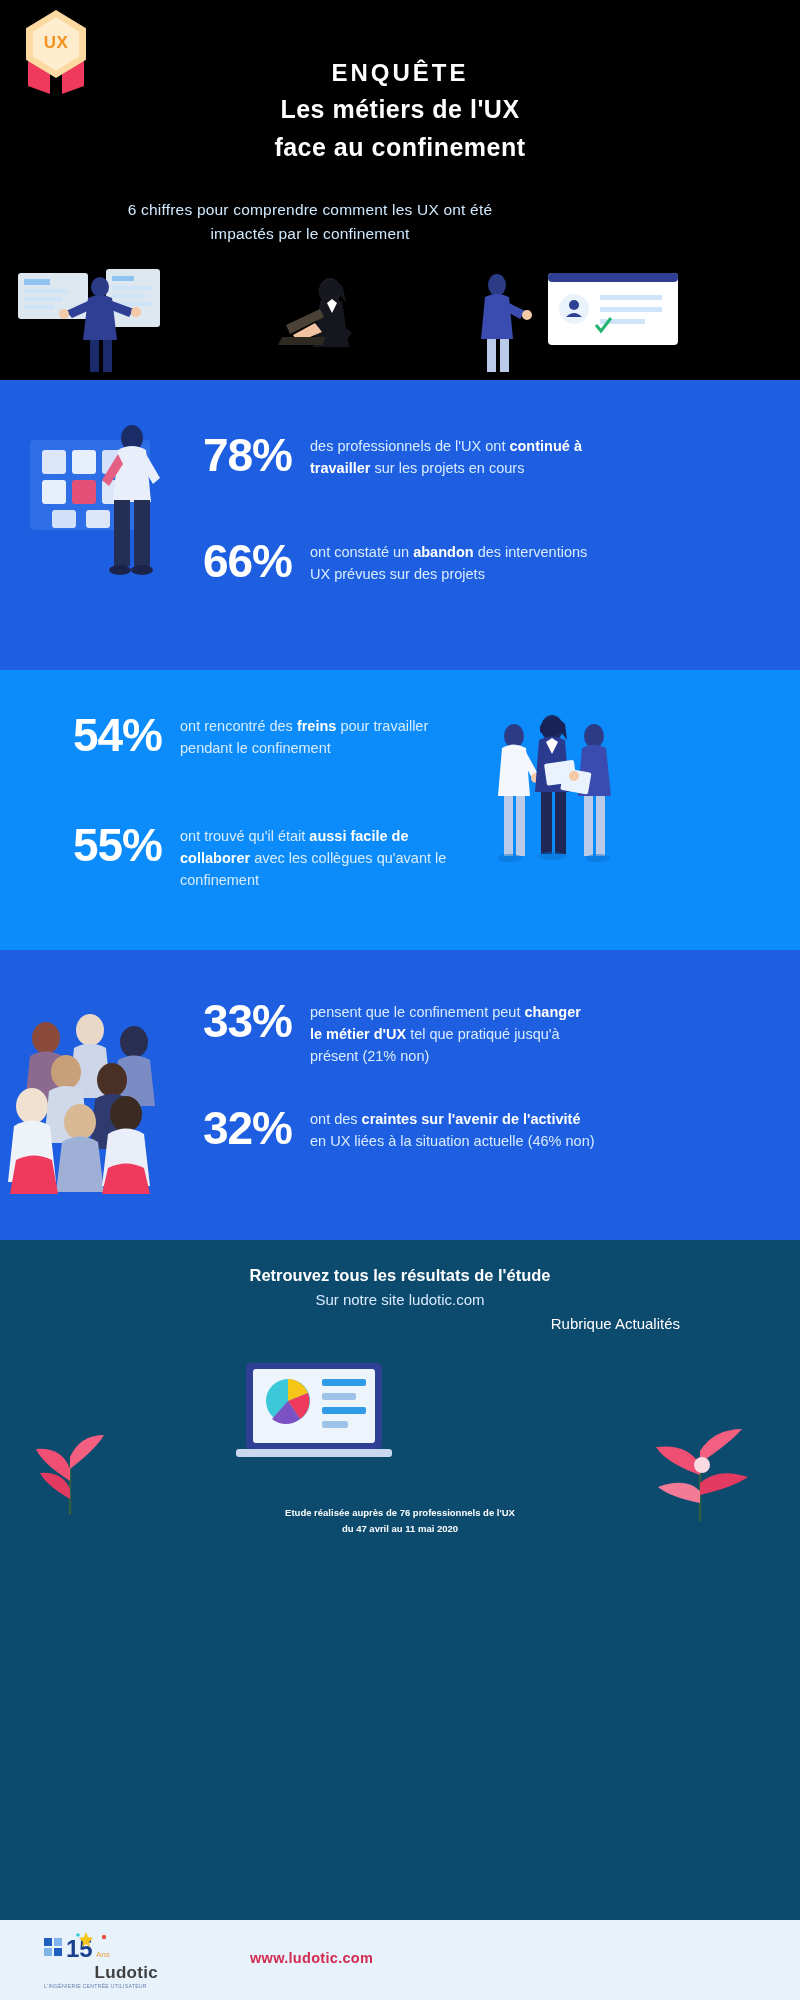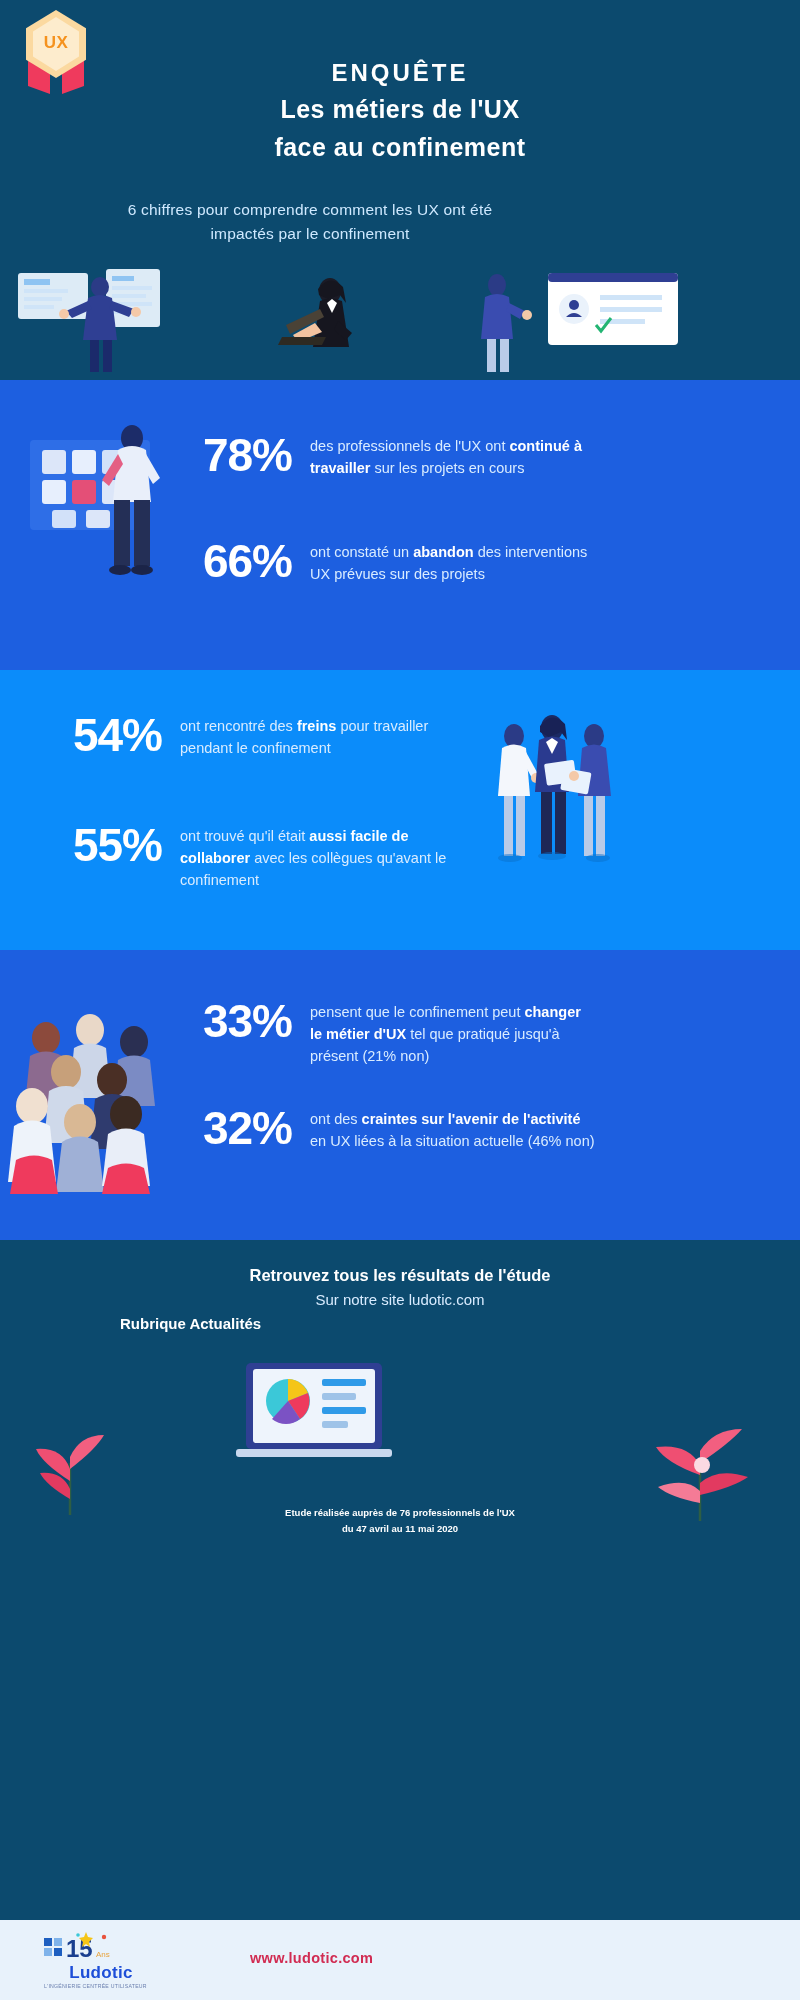--- a/index.html
+++ b/index.html
@@ -11,21 +11,21 @@
   }
   .page { position:relative; width:800px; height:2000px; }
 
   
   .band { position:absolute; left:0; width:800px; overflow:hidden; }
   .band-light { background:#0b8cfa; }
   .band-dark  { background:#1d5fe0; }
   .band-mid   { background:#1a63e8; }
 
   
-  #hdr { top:0; height:380px; background:#0c4a6e; }
+  #hdr { top:0; height:380px; background:#000000; }
   .badge { position:absolute; left:20px; top:8px; width:72px; height:80px; }
   .badge .ribL, .badge .ribR {
     position:absolute; width:22px; height:38px; background:#ef3a5d; top:44px;
   }
   .badge .ribL { left:8px; transform:skewY(20deg); }
   .badge .ribR { left:42px; transform:skewY(-20deg); }
   .badge .hexOuter {
     position:absolute; left:6px; top:2px; width:60px; height:68px;
     background:#fbd9a0;
     clip-path:polygon(50% 0%, 100% 27%, 100% 73%, 50% 100%, 0% 73%, 0% 27%);
@@ -72,35 +72,35 @@
   #foot { top:1540px; height:380px; background:#0c4a6e; }
   .foot-title {
     position:absolute; left:120px; top:22px; width:560px; text-align:center;
     color:#ffffff; font-weight:bold; font-size:16.5px; line-height:1.6;
   }
   .foot-sub {
     position:absolute; left:120px; top:48px; width:560px; text-align:center;
     color:#d9ecff; font-size:15px; line-height:1.6;
   }
   .foot-sub2 {
-    position:absolute; left:120px; top:72px; width:560px; text-align:left;
-    color:#ffffff; font-weight:bold; font-size:15px; line-height:1.6;
+    position:absolute; left:120px; top:72px; width:560px; text-align:right;
+    color:#ffffff; font-weight:normal; font-size:15px; line-height:1.6;
   }
   .foot-note {
     position:absolute; left:150px; top:265px; width:500px; text-align:center;
     color:#ffffff; font-weight:bold; font-size:9.5px; line-height:1.65;
   }
 
   
   #bottom { top:1920px; height:80px; background:#e8f2fb; }
   .ludotic { position:absolute; left:38px; top:8px; width:120px; text-align:center; }
   .lud-mark { position:relative; height:34px; }
   .lud-name {
-    color:#1d4ed8; font-weight:bold; font-size:17px; letter-spacing:.3px;
-    margin-top:1px; text-align:center; padding-left:6px;
+    color:#404040; font-weight:bold; font-size:17px; letter-spacing:.3px;
+    margin-top:1px; text-align:right; padding-left:6px;
   }
   .lud-tag { color:#6a7fae; font-size:5.2px; letter-spacing:.25px; text-align:left; padding-left:6px; }
   .web {
     position:absolute; left:250px; top:30px; width:340px; 
     color:#d12c52; font-weight:bold; font-size:14.5px; letter-spacing:.3px;
   }
 </style>
 </head>
 <body>
 

